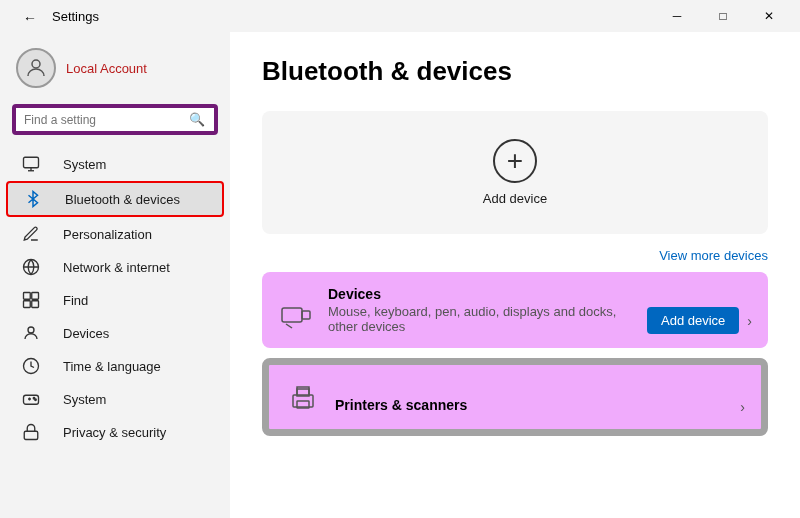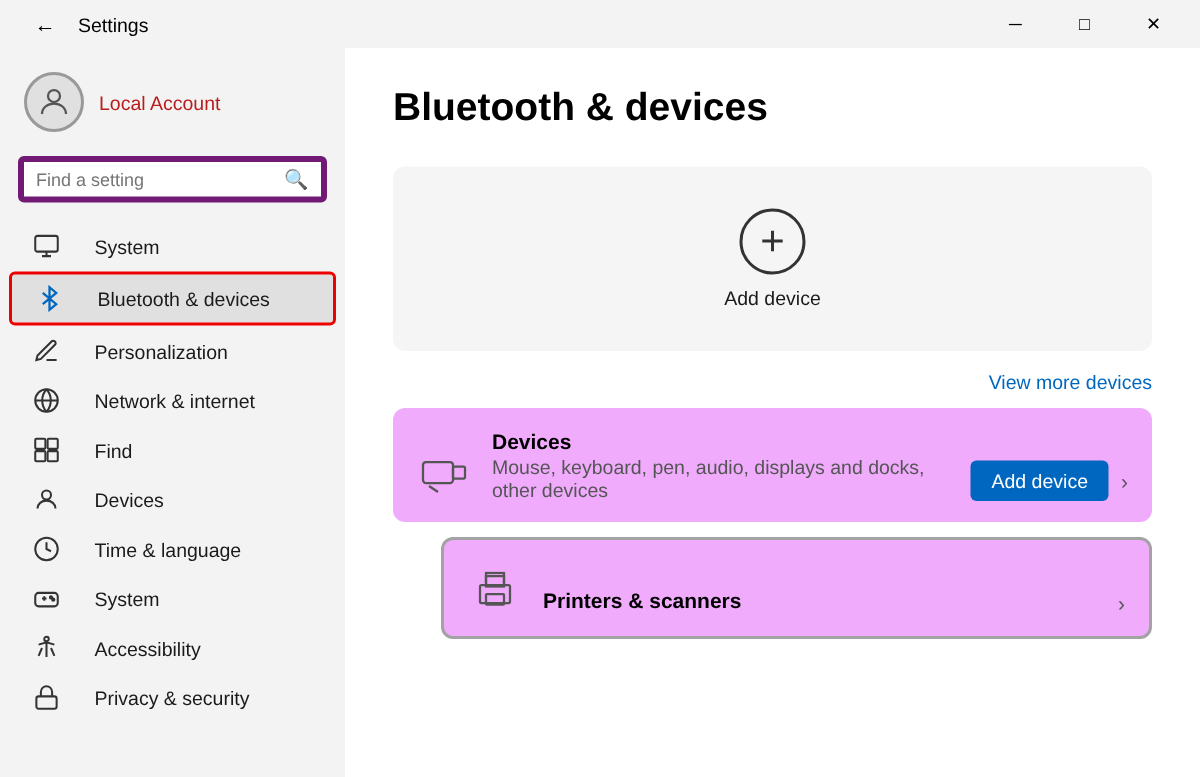--- a/index.html
+++ b/index.html
@@ -197,22 +197,21 @@
     .device-row {
       display: flex;
       align-items: flex-end;
       background: #f0abfc;
       border-radius: 8px;
       padding: 14px 16px;
       margin-bottom: 10px;
       gap: 14px;
     }
     .device-row.highlighted {
-      border: 2px solid #a3a3a3;
-      margin-left: 32px;
+      border: 7px solid #a3a3a3;
     }
     .device-icon-box {
       width: 36px;
       height: 36px;
       display: flex;
       align-items: center;
       justify-content: center;
       flex-shrink: 0;
     }
     .device-text {
@@ -352,29 +351,20 @@
               <path d="M8 12h4m-2-2v4"></path>
               <circle cx="16" cy="11" r="1" fill="#333"></circle>
               <circle cx="18" cy="13" r="1" fill="#333"></circle>
             </svg>
           </span>
       <span>System</span>
     </div>
         <div class="nav-item">
       <span class="nav-icon">
             <svg width="18" height="18" viewBox="0 0 24 24" fill="none" stroke="#333" stroke-width="1.8">
-              <circle cx="12" cy="4" r="2"></circle>
-              <path d="M5 9l7-2 7 2M12 7v13M8 12l-3 7M16 12l3 7"></path>
-            </svg>
-          </span>
-      <span>Accessibility</span>
-    </div>
-        <div class="nav-item">
-      <span class="nav-icon">
-            <svg width="18" height="18" viewBox="0 0 24 24" fill="none" stroke="#333" stroke-width="1.8">
               <rect x="3" y="11" width="18" height="11" rx="2"></rect>
               <path d="M7 11V7a5 5 0 0 1 10 0v4"></path>
             </svg>
           </span>
       <span>Privacy &amp; security</span>
     </div>
       </div>
   </div>
 
   <div class="content-area">

